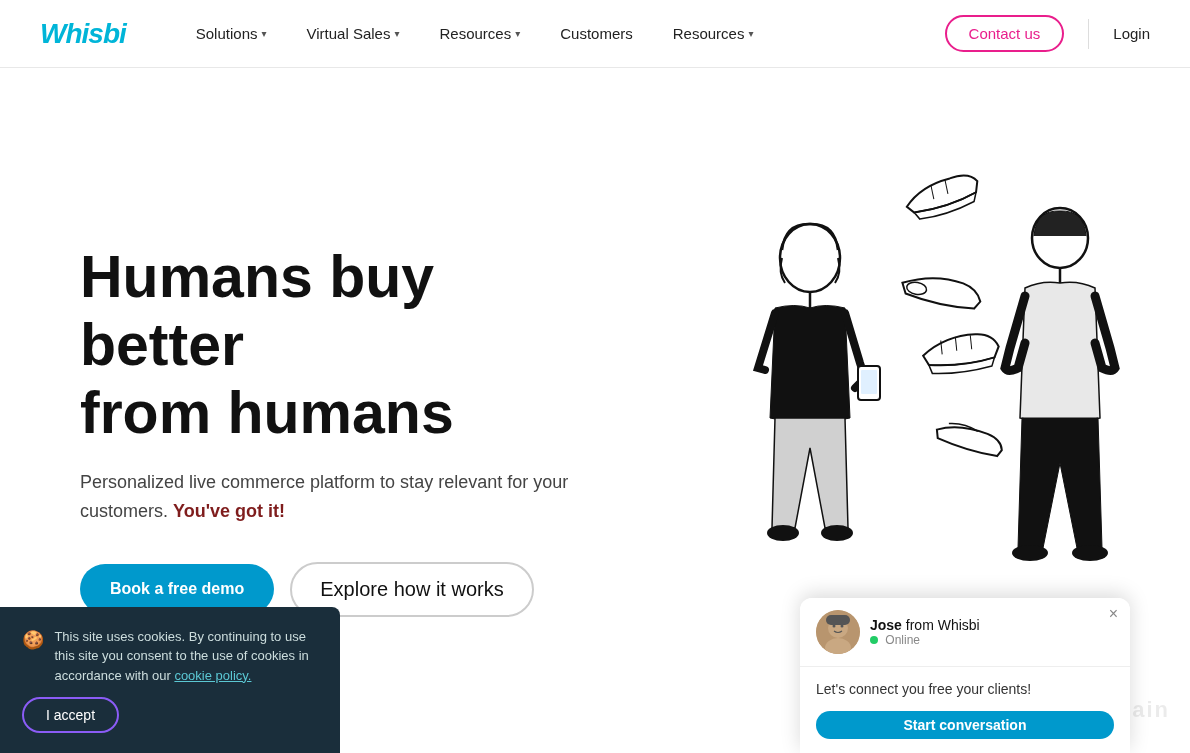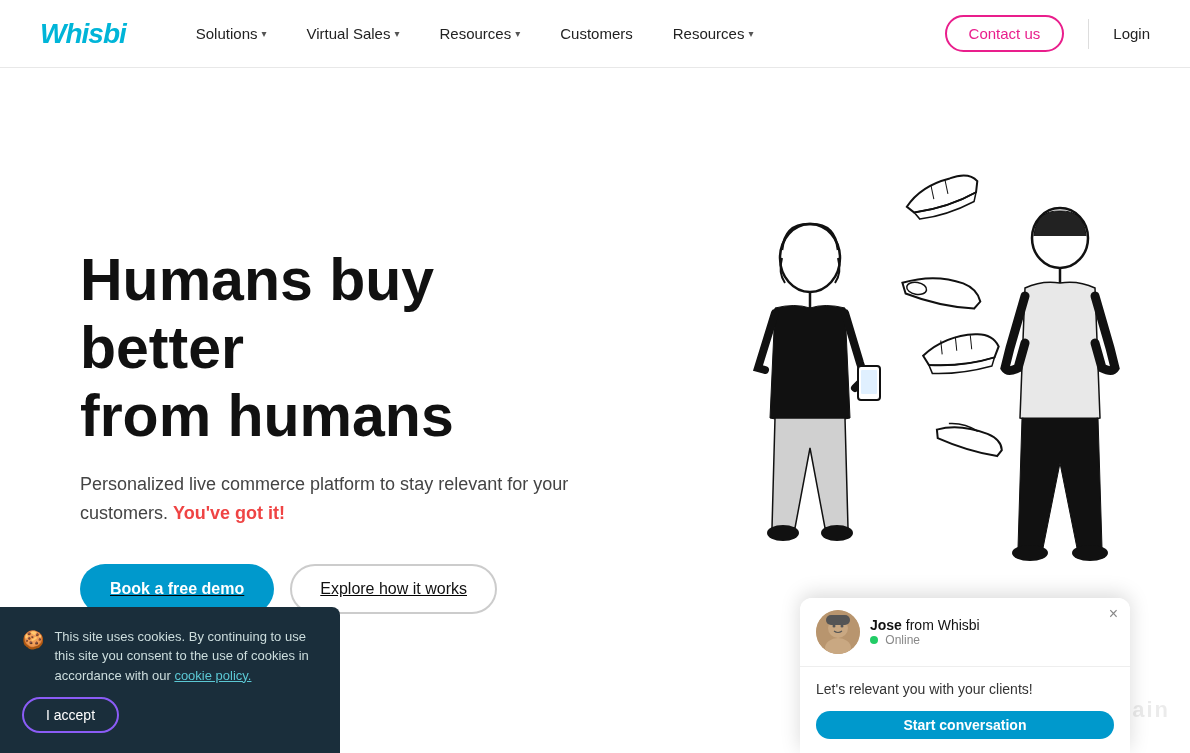--- a/index.html
+++ b/index.html
@@ -94,44 +94,43 @@
       color: #111;
       line-height: 1.15;
       margin-bottom: 20px;
     }
     .hero-subtitle {
       font-size: 18px;
       color: #444;
       line-height: 1.6;
       margin-bottom: 36px;
     }
-    .hero-subtitle strong { font-weight: 700; color: #ef4444; }
+    .hero-subtitle strong { font-weight: 700; color: #7f1d1d; }
     .hero-buttons {
       display: flex;
       gap: 16px;
       align-items: center;
-      text-decoration: underline;
     }
     .btn-primary {
       background: #0099cc;
       color: #fff;
       border: none;
       padding: 16px 30px;
       border-radius: 30px;
       font-size: 16px;
       font-weight: 600;
       cursor: pointer;
     }
     .btn-secondary {
       background: transparent;
       color: #111;
       border: 2px solid #ccc;
       padding: 14px 28px;
       border-radius: 30px;
-      font-size: 16px;
+      font-size: 20px;
       font-weight: 500;
       cursor: pointer;
     }
 
     
     .hero-illustration {
       position: absolute;
       right: 0;
       top: 50px;
       width: 580px;
@@ -429,18 +428,18 @@
         <span>Whisbi</span>
       </div>
       <div class="online-badge">
         <span class="online-dot"></span>
         <span>Online</span>
       </div>
     </div>
     <span class="close-chat">×</span>
   </div>
   <div class="chat-body">
-    <p class="chat-message">Let's relevant you with your clients!</p>
+    <p class="chat-message">Let's connect you free your clients!</p>
     <button class="start-btn">Start conversation</button>
   </div>
 </div>
 
 <div class="revain-watermark">Revain</div>
 
 </body></html>

